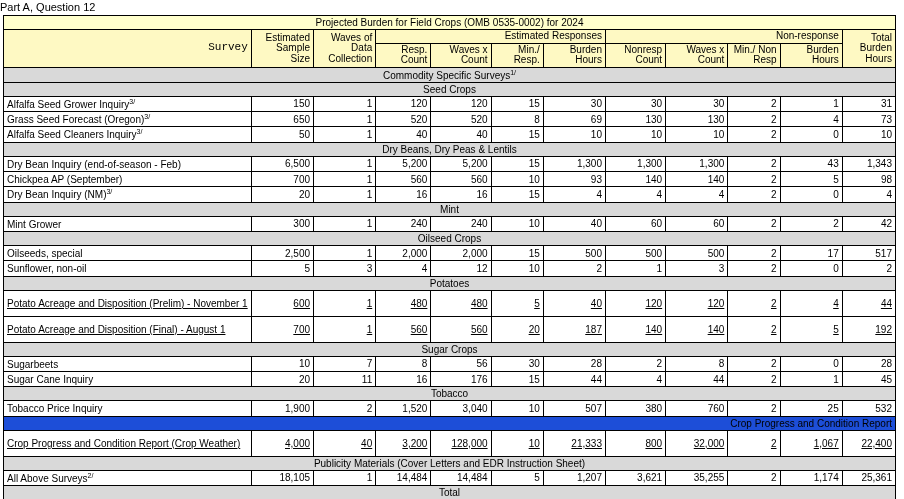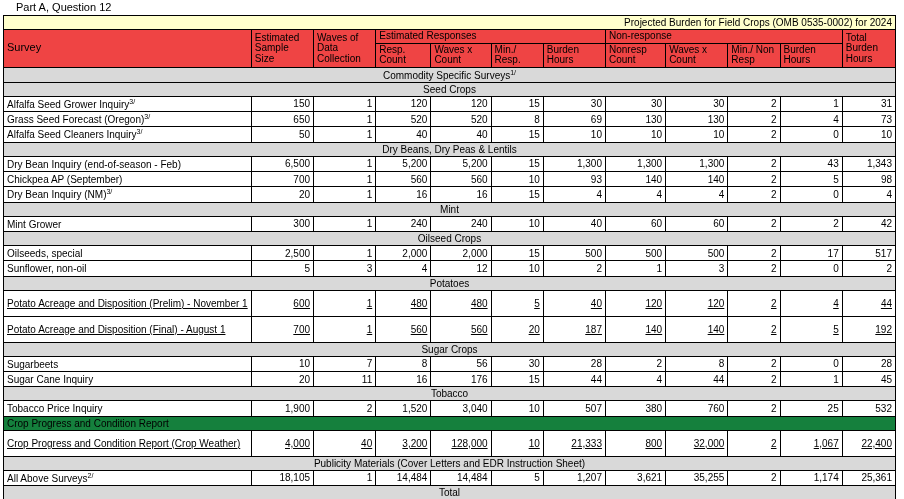--- a/index.html
+++ b/index.html
@@ -16,67 +16,68 @@
     overflow: hidden;
   }
   #sheet {
     position: relative;
     width: 904px;
     height: 499px;
     background: #ffffff;
   }
   .part-label {
     font-size: 11px;
-    padding: 1px 2px 2px 16px;
+    padding: 1px 2px 2px 0;
     color: #000;
     white-space: nowrap;
   }
   table.burden {
     border-collapse: collapse;
     table-layout: fixed;
     width: 893px;
     margin-left: 3px;
     background: #fff;
   }
   table.burden td, table.burden th {
     border: 1px solid #000000;
     padding: 1px 3px;
     font-size: 10px;
     font-weight: normal;
     vertical-align: middle;
     overflow: hidden;
   }
   .title-row td {
     background: #ffffcc;
-    text-align: right;
+    text-align: center;
     font-weight: bold;
     font-size: 11px;
     padding: 2px;
   }
   .hdr td {
-    background: #ef4444;
-    text-align: left;
+    background: #fef9c3;
+    text-align: right;
     font-weight: bold;
     vertical-align: middle;
     line-height: 1.05;
     padding: 2px 1px;
   }
   .hdr td.survey-hdr {
     font-size: 11px;
+    font-family: Liberation Mono, monospace;
   }
   .section td {
     background: #d9d9d9;
     font-weight: bold;
     text-align: center;
     padding-left: 3px;
   }
   .banner td {
-    background: #15803d;
+    background: #1d4ed8;
     font-weight: bold;
-    text-align: left;
+    text-align: right;
   }
   .banner-grey td {
     background: #d9d9d9;
     font-weight: bold;
     text-align: center;
   }
   .num {
     text-align: right;
     padding-right: 4px;
   }

